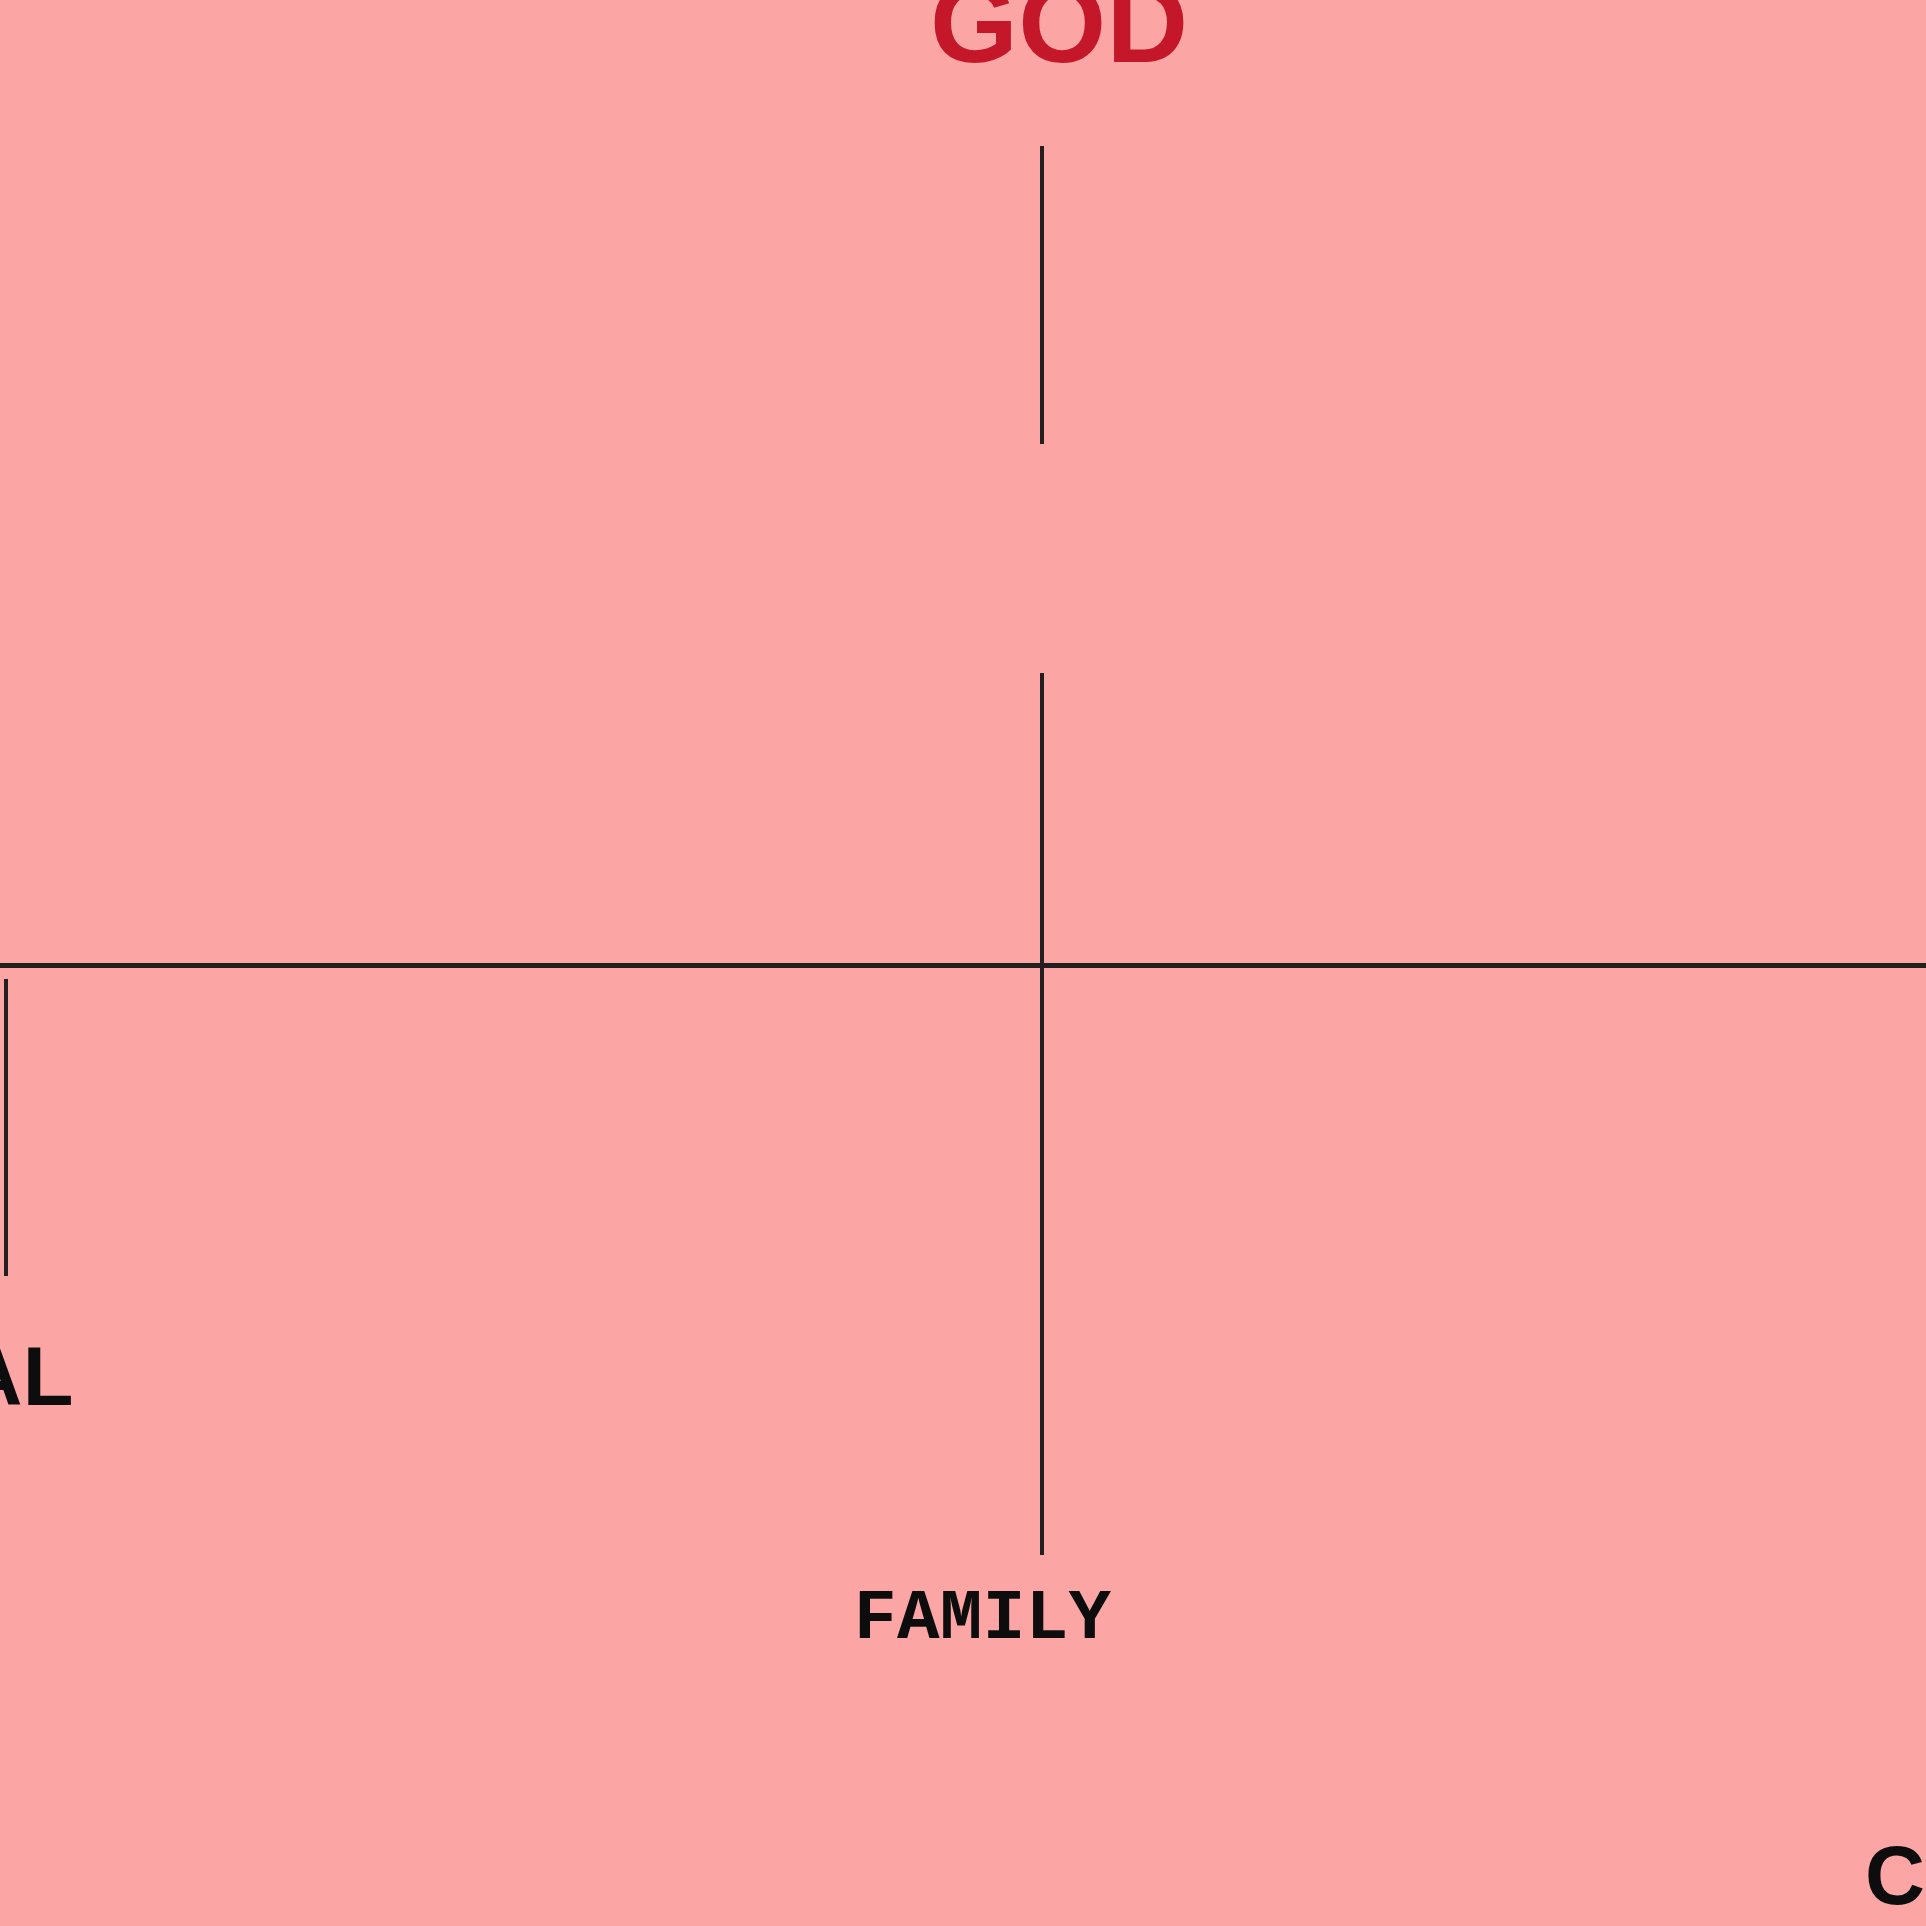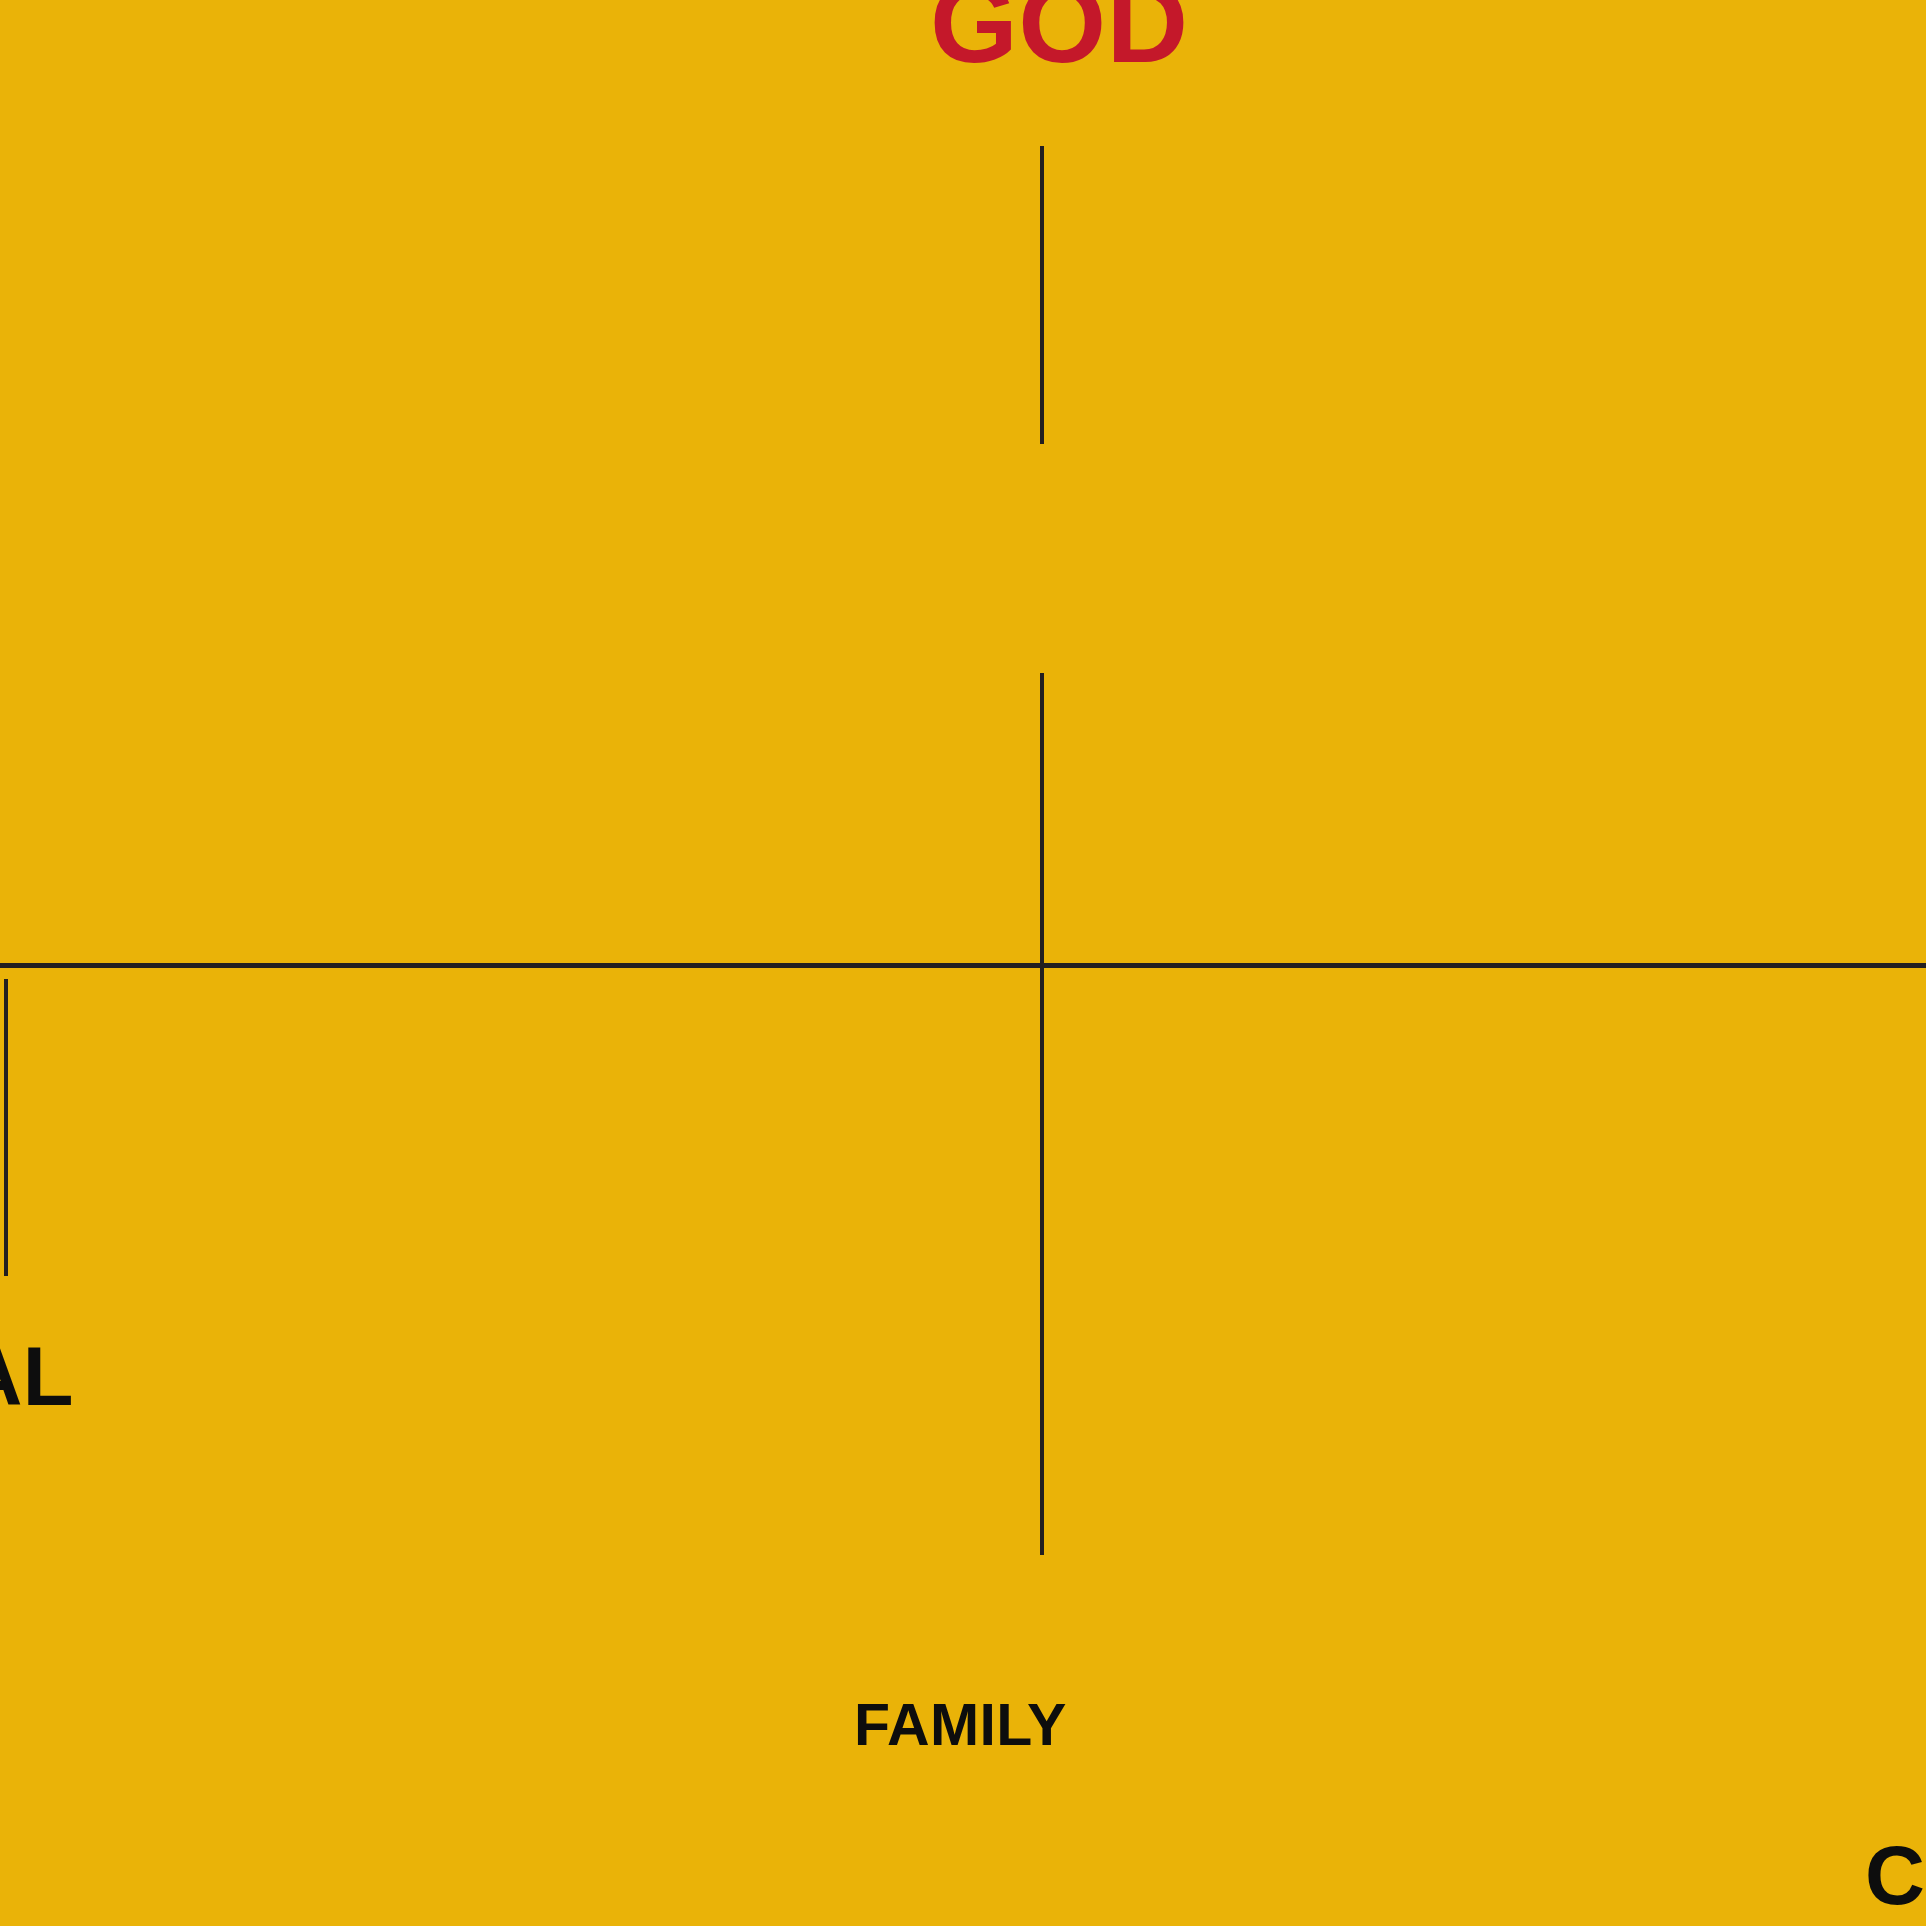--- a/index.html
+++ b/index.html
@@ -5,21 +5,21 @@
 <style>
   html, body {
     margin: 0;
     padding: 0;
     background: #ffffff;
   }
   #stage {
     position: relative;
     width: 1926px;
     height: 1926px;
-    background: #eab308;
+    background: #fca5a5;
     overflow: hidden;
     font-family: "Liberation Sans", sans-serif;
   }
 
   
   .line-v {
     position: absolute;
     background: #231f20;
     width: 3.9px;
   }
@@ -53,22 +53,23 @@
   }
   
   #node-christ {
     left: 872px;
     top: 507px;
     font-size: 103px;
   }
   
   #node-family {
     left: 854px;
-    top: 1696px;
-    font-size: 59px;
+    top: 1584px;
+    font-size: 71px;
+    font-family: Liberation Mono, monospace;
   }
   
   #node-spiritual {
     left: -367px;
     top: 1335px;
     font-size: 83px;
   }
   
   #node-edge-fragment {
     left: 1865px;

